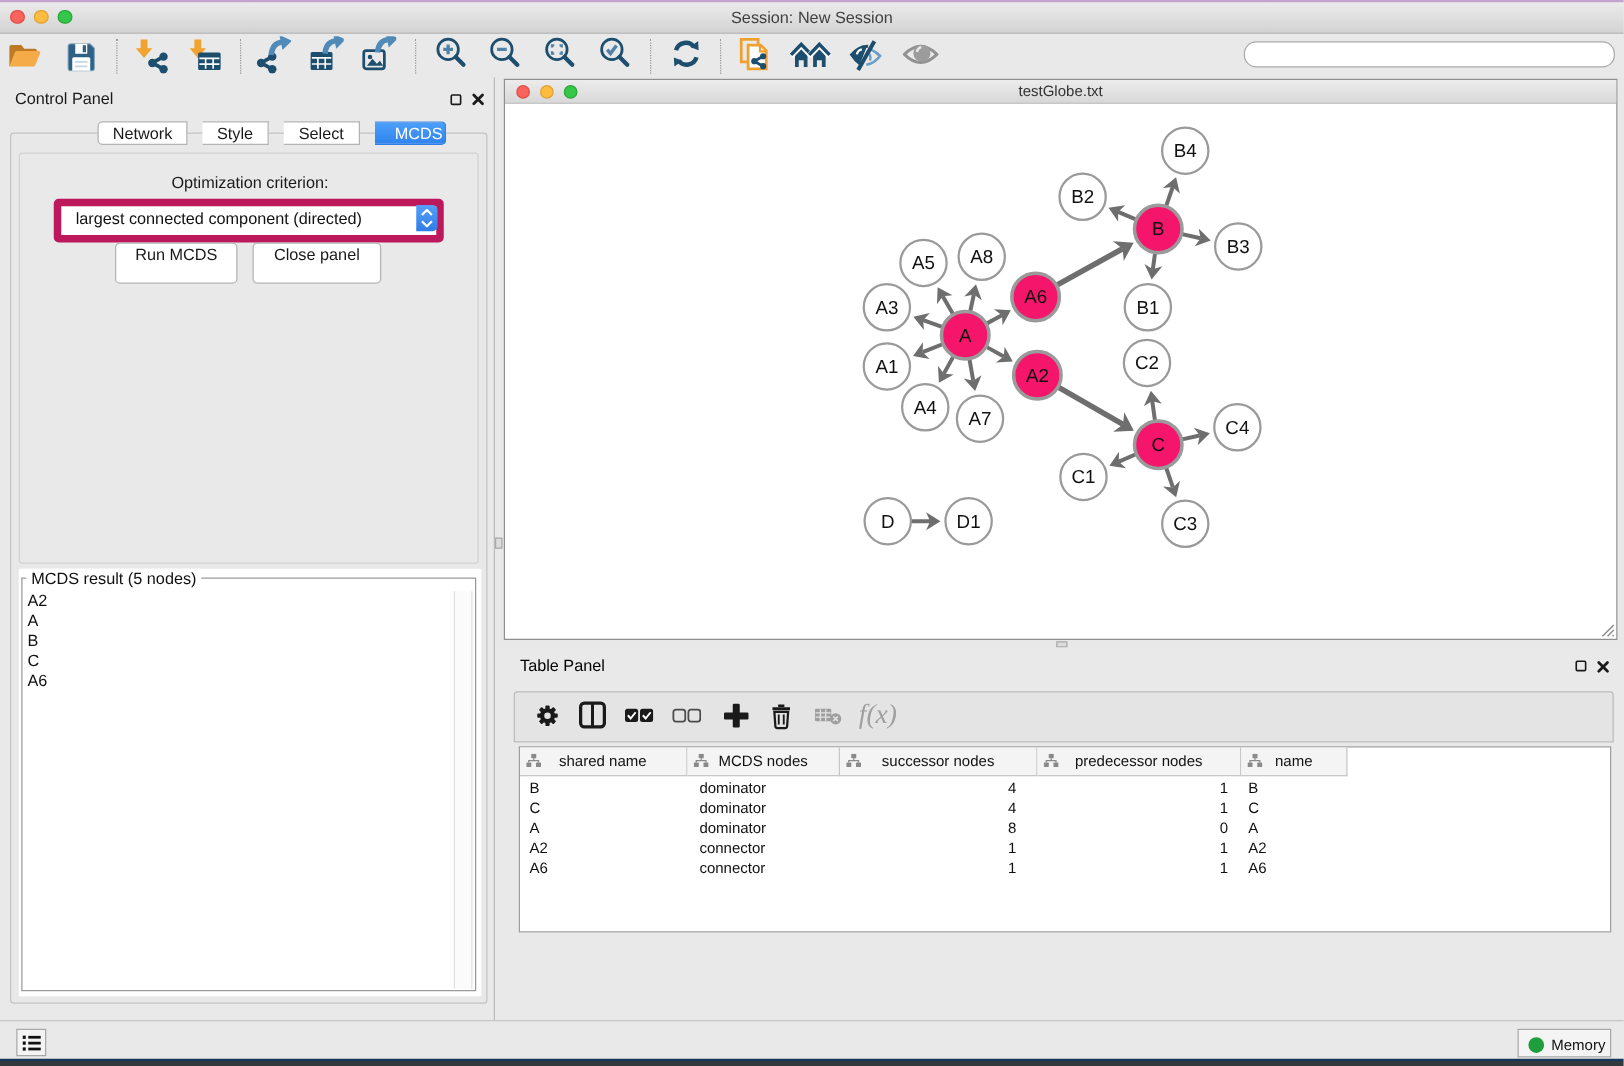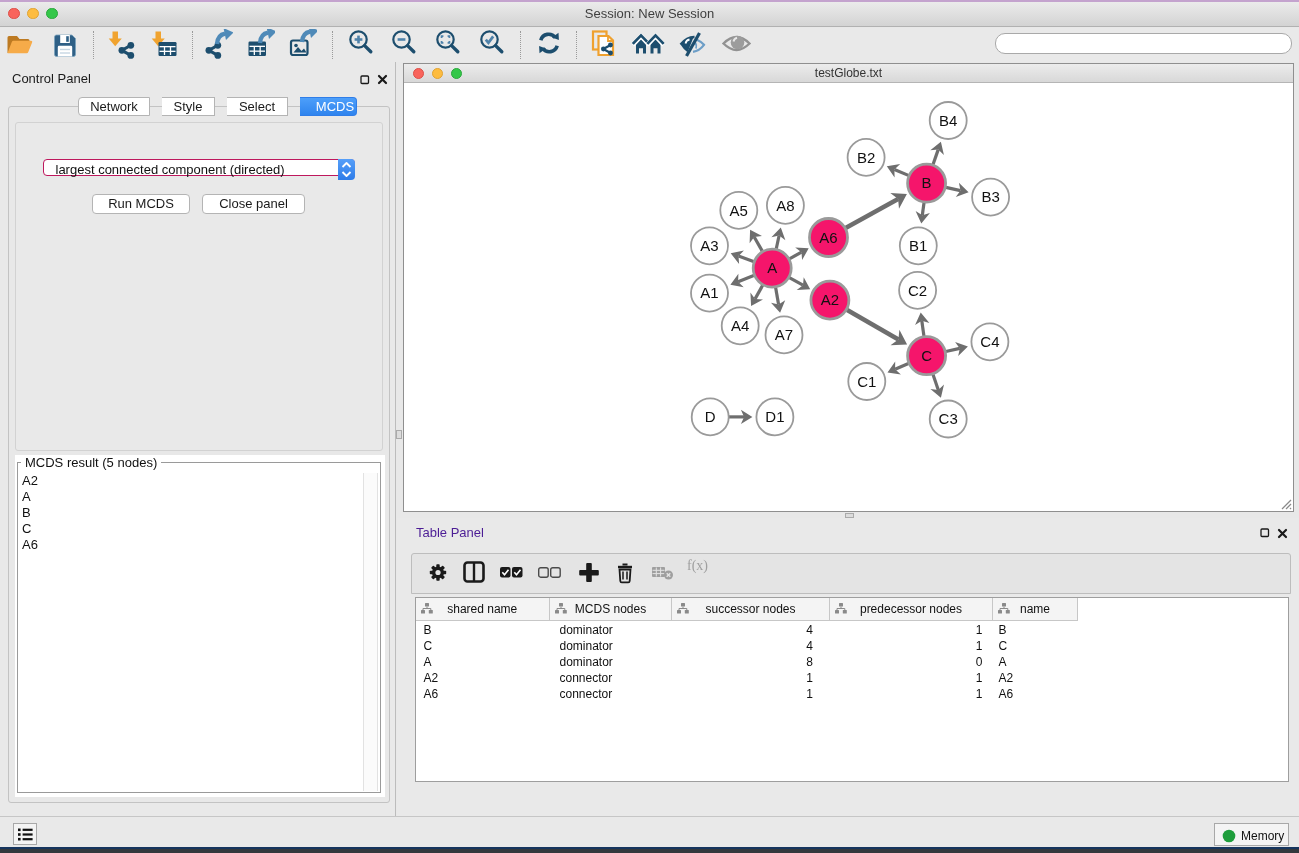--- a/index.html
+++ b/index.html
@@ -24,46 +24,46 @@
 .tabseg { background:#fff; border:1px solid #b4b4b4; border-left:none; color:#1a1a1a;
   text-align:center; line-height:17px; }
 .tabseg.first { border-left:1px solid #b4b4b4; border-radius:4px 0 0 4px; }
 .tabseg.last { border-radius:0 4px 4px 0;padding-left:14px; }
 .tabseg.sel { background:linear-gradient(#4d9ffa,#2f84ee); border-color:#2f7de8; color:#fff; }
 #cp-body { left:8px; top:44px; width:382px; height:697px; background:#e8e8e8;
   border:1px solid #c3c3c3; border-radius:3px; }
 #cp-inner { left:6px; top:15px; width:368px; height:329px; background:#e9e9e9;
   border:1px solid #d2d2d2; border-radius:3px; }
 #optlabel { left:0; top:15px; width:368px; text-align:center; font-size:13px; color:#1a1a1a; }
-#combo { left:26.5px; top:36px; width:312px; height:17px; background:#fff; border:1px solid #be185d;
+#combo { left:26.5px; top:36px; width:312px; height:35px; background:#fff; border:6px solid #be185d;
   border-radius:4px; font-size:13px; color:#111; line-height:19px; padding-left:12px; }
 #combo .spin { position:absolute; right:-1px; top:-1px; width:17px; height:21px;
   background:linear-gradient(#569ff9,#2e7ce8); border-radius:0 4px 4px 0; }
-.btn { position:absolute; height:20px; background:#fff; border:1px solid #b4b4b4; border-radius:4px;
+.btn { position:absolute; height:33px; background:#fff; border:1px solid #b4b4b4; border-radius:4px;
   font-size:13px; color:#1a1a1a; text-align:center; line-height:18px; }
 #resultbox { left:6px; top:348px; width:369.5px; height:342px; background:#fff; }
 #fieldset { position:absolute; left:2px; top:7px; width:364px; height:331px; border:1.5px solid #9a9a9a; }
 #resultbox .legend { position:absolute; left:6px; top:0px; background:#fff; padding:0 4px;
   font-size:13px; color:#111; z-index:2; }
 #resultbox .items { position:absolute; left:7px; top:18px; font-size:13px; color:#111; line-height:16px; }
 #resultbox .sb { position:absolute; left:348.3px; top:18px; width:14.3px; height:318px; background:#fbfbfb;
   border-left:1px solid #e2e2e2; border-right:1px solid #e2e2e2; }
 
 #netwin { left:403px; top:63px; width:891px; height:449px; background:#fff;
   border:1px solid #8f8f8f;  }
 #netwin .tb { position:absolute; left:0; top:0; width:100%; height:19px;
   background:linear-gradient(#ececec,#d8d8d8); border-bottom:1px solid #b5b5b5; }
 #netwin .tb .title { text-align:center; font-size:12px; color:#333; line-height:18px; }
 #netwin .tl { width:11px; height:11px; top:3.5px; }
 
 #tpanel { left:397px; top:518px; width:902px; height:300px; background:#e9e9e9; }
-#tpanel .hdr { position:absolute; left:19px; top:7px; font-size:13px; color:#4c1d95; }
+#tpanel .hdr { position:absolute; left:19px; top:7px; font-size:13px; color:#000000; }
 #ttoolbar { left:14px; top:35px; width:880px; height:41px; background:#e4e4e4;
   border:1px solid #bdbdbd; border-radius:3px 3px 0 0; }
-#ttable { left:17.5px; top:79px; width:874px; height:185px; background:#fff; border:1px solid #9e9e9e; }
+#ttable { left:17.5px; top:79px; width:874px; height:149px; background:#fff; border:1px solid #9e9e9e; }
 #thead { position:absolute; left:0; top:0; height:23px; font-size:12px; color:#111; }
 .thcell { position:absolute; top:0; height:23px; background:#f4f4f4; border-right:1px solid #c7c7c7;
   border-bottom:1px solid #c7c7c7; text-align:center; line-height:23px; }
 .trow { position:absolute; font-size:12px; color:#111; height:16px; line-height:16px; }
 
 #statusbar { left:0; top:816px; width:1299px; height:31px; background:#e9e9e9; border-top:1px solid #c6c6c6; }
 #deskbottom { left:0; top:847px; width:1299px; height:6px; background:linear-gradient(#16355e 0 2px, #33383d 2px); }
 #memory { position:absolute; right:10px; top:6px; width:75px; height:23px; background:#f4f4f4;
   border:1px solid #a8a8a8; font-size:12px; color:#111;padding-left:32px; }
 #listicon { position:absolute; left:13px; top:6px; width:23.5px; height:21.5px; background:#f4f4f4;
@@ -231,20 +231,21 @@
       <path d="M2,2 L9,9 M9,2 L2,9" stroke="#1a1a1a" stroke-width="2.2" stroke-linecap="round"></path>
     </svg>
   <div id="cp-tabs" style="left:78px; top:35px;">
     <div class="tabseg first" style="width:72px;">Network</div>
     <div class="tabseg" style="width:53px;">Style</div>
     <div class="tabseg" style="width:61px;">Select</div>
     <div class="tabseg last sel" style="width:57px;">MCDS</div>
   </div>
   <div class="abs" id="cp-body">
     <div class="abs" id="cp-inner">
+      <div class="abs" id="optlabel">Optimization criterion:</div>
       <div class="abs" id="combo">largest connected component (directed)<span class="spin"><svg width="17" height="21" viewBox="0 0 17 21">
               <path d="M4.5,8 L8.5,4 L12.5,8" fill="none" stroke="#fff" stroke-width="1.8" stroke-linejoin="round"></path>
               <path d="M4.5,13 L8.5,17 L12.5,13" fill="none" stroke="#fff" stroke-width="1.8" stroke-linejoin="round"></path>
             </svg></span></div>
       <div class="btn" style="left:76px; top:71px; width:98px;">Run MCDS</div>
       <div class="btn" style="left:186px; top:71px; width:103px;">Close panel</div>
     </div>
     <div class="abs" id="resultbox">
       <div id="fieldset"></div>
       <div class="legend">MCDS result (5 nodes)</div>
@@ -417,21 +418,21 @@
         </g>
         <g stroke="#e4e4e4" stroke-width="1">
           <line x1="5.3" y1="7.5" x2="5.3" y2="16.5"></line>
           <line x1="9.6" y1="7.5" x2="9.6" y2="16.5"></line>
           <line x1="1.5" y1="10.3" x2="13.5" y2="10.3"></line>
           <line x1="1.5" y1="13.6" x2="13.5" y2="13.6"></line>
         </g>
         <circle cx="17.5" cy="15" r="4.5" fill="#9f9f9f"></circle>
         <path d="M15.7,13.2 l3.6,3.6 M19.3,13.2 l-3.6,3.6" stroke="#e4e4e4" stroke-width="1.4"></path>
       </svg>
-      <div class="abs" style="left:275px;top:4px;width:32px;font-family:'Liberation Serif',serif;font-size:14px;color:#9f9f9f;">f(x)</div>
+      <div class="abs" style="left:275px;top:4px;width:32px;font-family:'Liberation Serif',serif;font-style:italic;font-size:22px;color:#9f9f9f;">f(x)</div>
   </div>
   <div class="abs" id="ttable">
   <div class="abs" id="thead" style="width:871px;">
         <div class="thcell" style="left:0px;width:134.5px;">shared name</div>
         <div class="abs" style="left:5px;top:5px;"><svg class="hier" width="12" height="11" viewBox="0 0 12 11">
             <g fill="#8a8a8a">
               <rect x="4" y="0" width="4" height="3.6" rx="0.5"></rect>
               <rect x="0" y="7" width="4" height="3.6" rx="0.5"></rect>
               <rect x="7.8" y="7" width="4" height="3.6" rx="0.5"></rect>
             </g>

